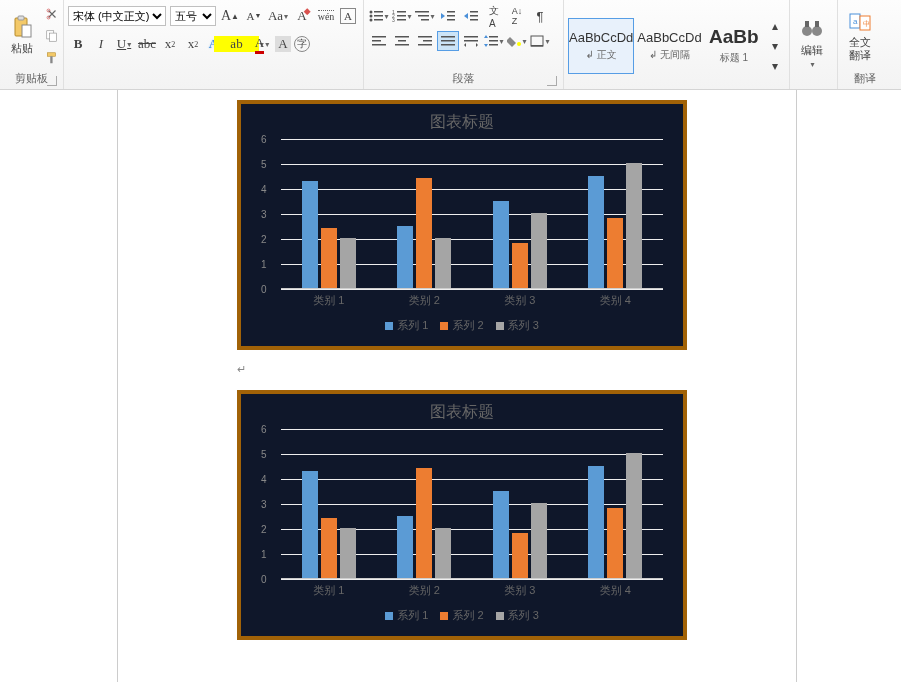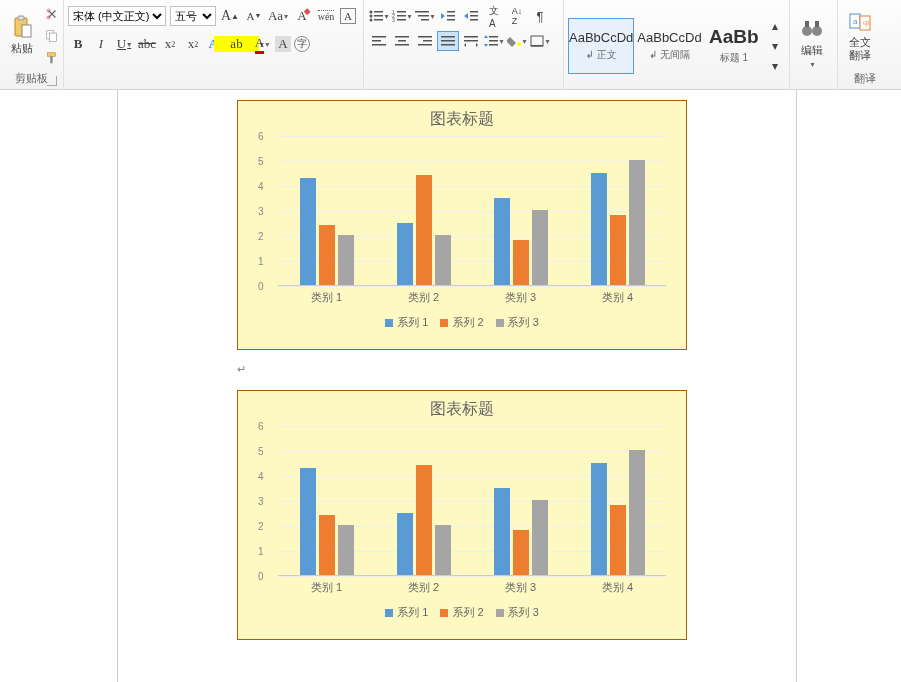--- a/index.html
+++ b/index.html
@@ -20,21 +20,21 @@
 .para-row{display:flex;gap:1px;align-items:center;margin-bottom:3px;}
 .pbtn{width:22px;height:20px;display:flex;align-items:center;justify-content:center;cursor:pointer;}
 .pbtn.sel{background:#cce4f7;border:1px solid #569de5;}
 .styles{display:flex;gap:2px;align-items:center;}
 .stybox{width:68px;height:56px;border:1px solid transparent;display:flex;flex-direction:column;align-items:center;justify-content:center;cursor:pointer;}
 .stybox.sel{border:1px solid #569de5;background:#e8f1fb;}
 .sty-prev{font-size:13px;color:#333;}
 .sty-name{font-size:10px;color:#666;margin-top:3px;}
 .doc-area{position:relative;width:901px;height:592px;background:#fff;overflow:hidden;}
 .page-edge{position:absolute;left:117px;top:0;width:680px;height:100%;border-left:1px solid #ccc;border-right:1px solid #ccc;}
-.chart-box{position:absolute;left:237px;width:450px;height:250px;background:#fef9c3;border:1px solid #a16207;padding:8px 12px;}
+.chart-box{position:absolute;left:237px;width:450px;height:250px;background:#0f172a;border:4px solid #a16207;padding:8px 12px;}
 .chart-title{text-align:center;font-size:16px;color:#666;margin-bottom:6px;}
 .plot{position:relative;height:150px;margin-left:28px;margin-right:8px;border-bottom:1px solid #ccc;}
 .grid{position:absolute;left:0;right:0;border-top:1px solid #eee;}
 .ylab{position:absolute;left:-20px;font-size:10px;color:#888;transform:translateY(-50%);}
 .cats{display:flex;justify-content:space-around;margin-left:28px;margin-right:8px;margin-top:4px;}
 .cat{font-size:11px;color:#666;width:25%;text-align:center;}
 .legend{display:flex;justify-content:center;gap:12px;margin-top:10px;font-size:11px;color:#666;}
 .lg{display:flex;align-items:center;gap:4px;}
 .sw{width:8px;height:8px;}
 .bars-group{position:absolute;bottom:0;display:flex;gap:3px;align-items:flex-end;}
@@ -227,20 +227,21 @@
           </div>
         <div class="pbtn">
             <svg width="14" height="12">
               <rect x="1" y="1" width="12" height="10" fill="none" stroke="#555"></rect>
               <rect x="1" y="10" width="12" height="1.5" fill="#555"></rect>
             </svg>
             <span class="dd">▾</span>
           </div>
       </div>
     </div>
+    <div class="grp-label"><span>段落</span><span class="dlaunch"></span></div>
   </div>
 
   <div class="grp" style="width:226px">
     <div class="grp-body styles">
       <div class="stybox sel">
         <div class="sty-prev">AaBbCcDd</div>
         <div class="sty-name">↲ 正文</div>
       </div>
       <div class="stybox">
         <div class="sty-prev">AaBbCcDd</div>

